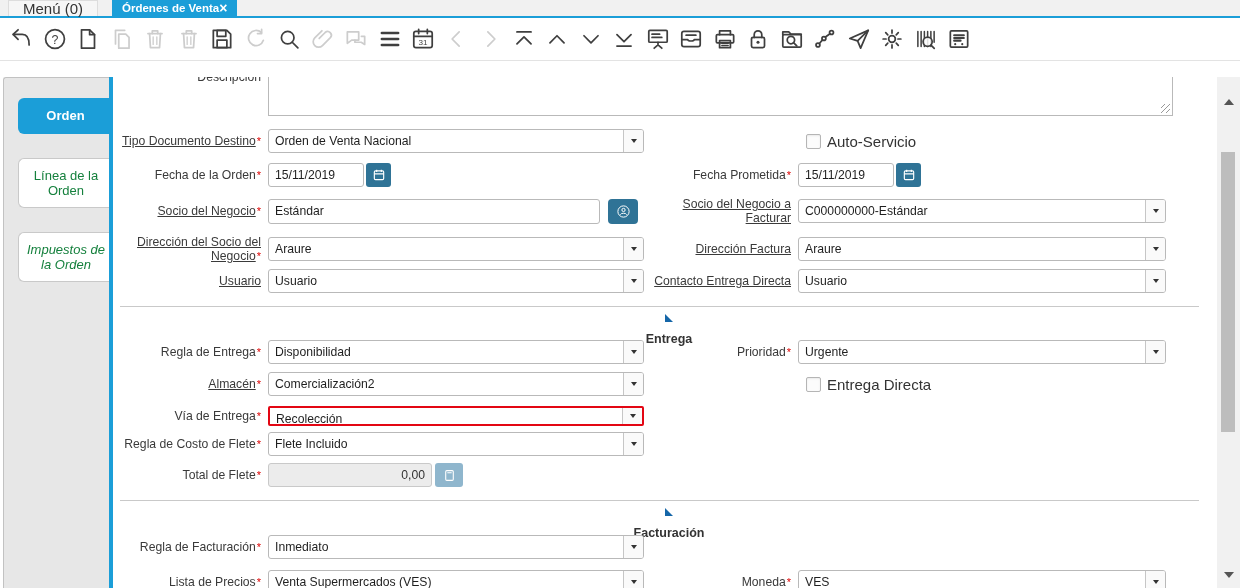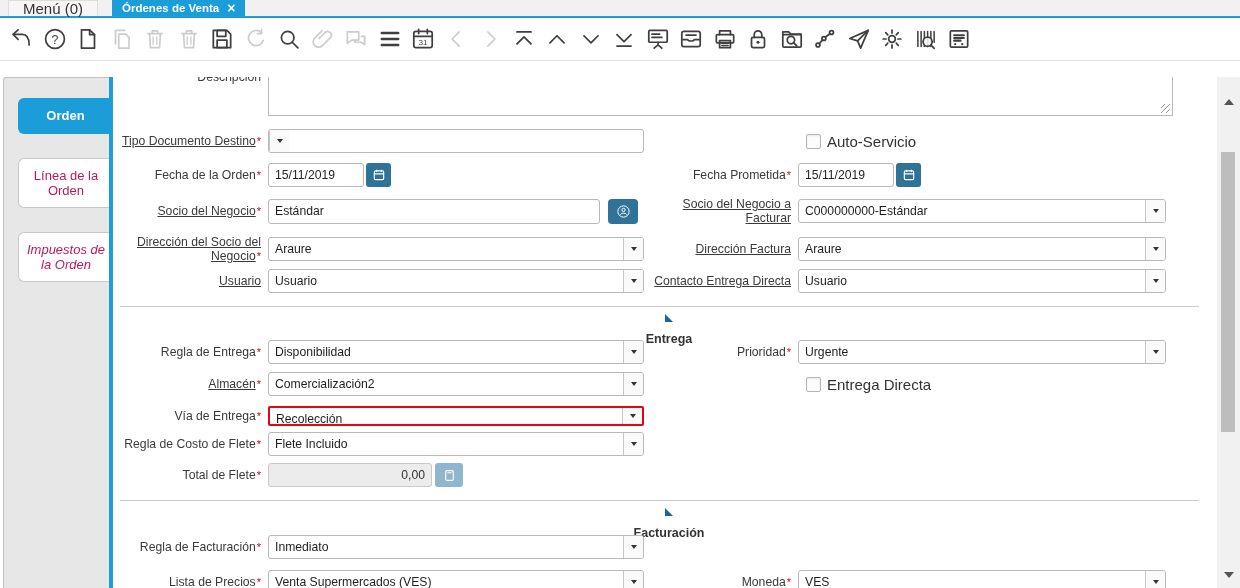--- a/index.html
+++ b/index.html
@@ -7,39 +7,39 @@
     --hl-red:#e30613; --tri-blue:#1566a8;
   }
   *{box-sizing:border-box; margin:0; padding:0;}
   html,body{width:1240px;height:588px;overflow:hidden;}
   body{font-family:"Liberation Sans",sans-serif;background:#fff;}
   .app{width:1240px;height:588px;display:flex;flex-direction:column;overflow:hidden;background:#fff;}
 
   
   .tabbar{height:18px;background:#f1f1f1;border-bottom:2px solid var(--accent);display:flex;align-items:stretch;}
   .tab-menu{margin-left:8px;padding:0 14px;font-size:15px;color:#333;background:#f6f6f6;border:1px solid #ddd;border-bottom:none;display:flex;align-items:center;}
-  .tab-active{margin-left:14px;padding:0 10px;font-size:11.5px;font-weight:bold;color:#fff;background:var(--accent);display:flex;align-items:center;gap:8px;}
+  .tab-active{margin-left:14px;padding:0 10px;font-size:11.5px;font-weight:bold;color:#fff;background:var(--accent);display:flex;align-items:center;gap:0;}
   .tab-close{font-size:14px;font-weight:bold;line-height:1;cursor:pointer;}
 
   
   .toolbar{height:43px;background:#fff;border-bottom:1px solid #e3e3e3;display:flex;align-items:center;padding-left:8px;gap:7.5px;}
   .tbtn{width:26px;height:26px;display:flex;align-items:center;justify-content:center;color:#3f3f3f;}
   .tbtn.dis{color:#cdcdcd;}
   .tbtn svg{display:block;}
 
   
   .body-row{flex:1;display:flex;min-height:0;position:relative;}
 
   
   .sidebar{width:113px;position:relative;background:#fff;flex:none;}
   .side-panel{position:absolute;left:3px;right:0;top:16px;bottom:0;background:#e7e7e7;border:1px solid #c2c2c2;border-right:none;border-bottom:none;border-radius:3px 0 0 0;padding-top:20px;}
   .accent-bar{position:absolute;right:0;top:16px;bottom:0;width:4px;background:var(--accent);z-index:3;}
   .side-tab{margin:0 0 4px 14px;border-radius:6px 0 0 6px;font-size:13px;text-align:center;position:relative;}
   .side-tab.active{background:var(--accent);color:#fff;font-weight:bold;height:36px;line-height:36px;z-index:4;}
-  .side-tab.plain{background:#fff;border:1px solid #c9c9c9;border-right:none;color:#be185d;padding:8px 2px;min-height:50px;display:flex;align-items:center;justify-content:center;z-index:2;margin-top:24px;}
+  .side-tab.plain{background:#fff;border:1px solid #c9c9c9;border-right:none;color:#15803d;padding:8px 2px;min-height:50px;display:flex;align-items:center;justify-content:center;z-index:2;margin-top:24px;}
   .side-tab.italic{font-style:italic;}
 
   
   .main-area{flex:1;background:#fff;position:relative;min-width:0;}
   .form-viewport{margin-top:16px;height:calc(100% - 16px);overflow:hidden;}
   .form{margin-top:-7px;}
   .frow{display:grid;grid-template-columns:148px 376px 140px 368px;column-gap:7px;align-items:center;min-height:24px;}
   .flabel{font-size:12.2px;color:#3a3a3a;text-align:right;line-height:14px;}
   .flabel.link .lbl-text{text-decoration:underline;margin-top:24px;}
   .req{color:#dd0000;font-size:11px;vertical-align:top;margin-left:1px;}
@@ -303,20 +303,21 @@
           <div class="frow r1">
             <label class="flabel" style="padding-top:0"><span class="lbl-text">Descripción</span></label>
             <div class="tarea">
                 <span class="grip"></span>
               </div>
           </div>
 
           <div class="frow r2">
             <label class="flabel link"><span class="lbl-text">Tipo Documento Destino</span><span class="req">*</span></label>
             <div class="combo">
+              <span class="combo-val">Orden de Venta Nacional</span>
               <span class="combo-btn">
                   <span class="caret"></span>
                 </span>
             </div>
             <div></div>
             <div class="cbwrap">
               <span class="cb"></span>
               <span class="cb-label">Auto-Servicio</span>
             </div>
           </div>

